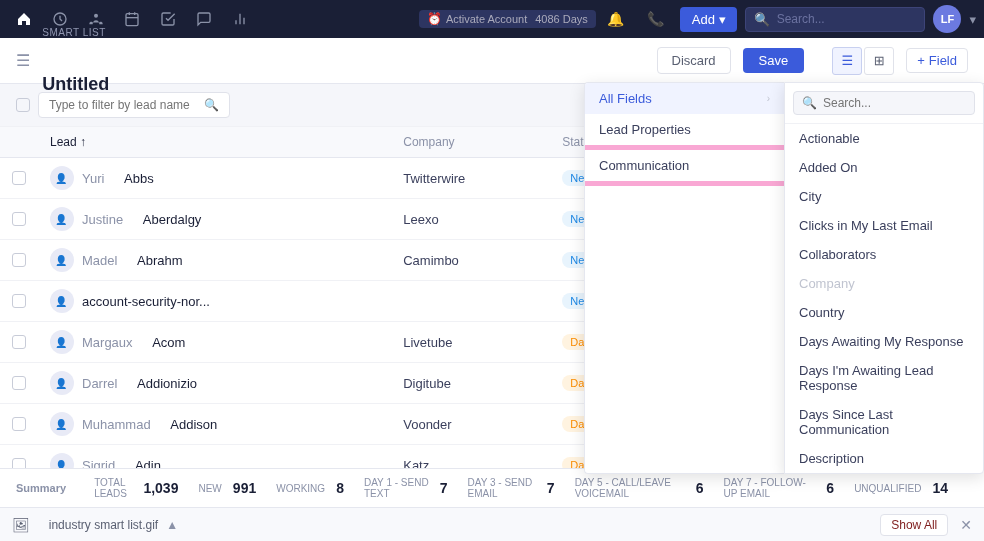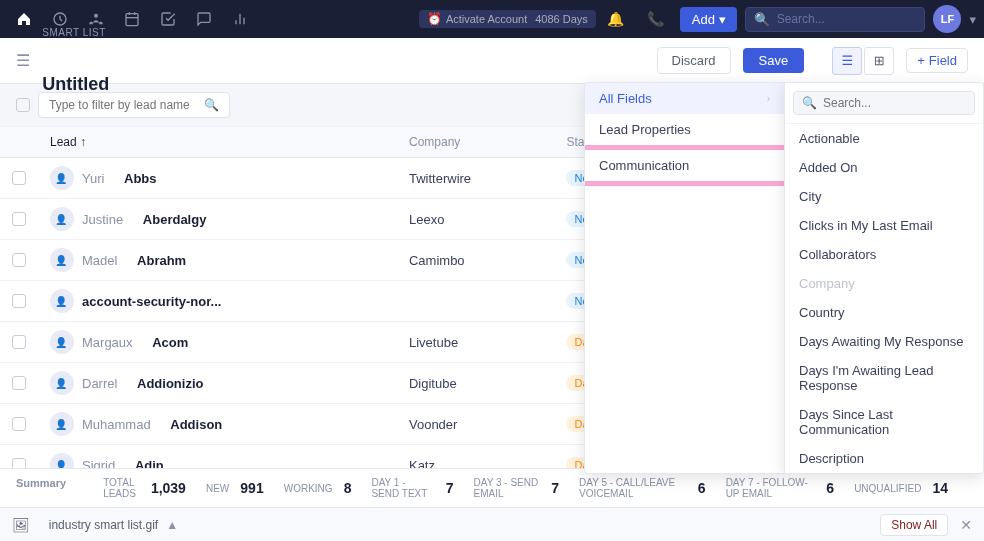--- a/index.html
+++ b/index.html
@@ -43,29 +43,29 @@
     thead { background: #f8f9fc; }
     thead th { padding: 8px 12px; text-align: left; font-size: 12px; font-weight: 500; color: #8b92a8; border-bottom: 1px solid #e5e7ef; white-space: nowrap; }
     thead th.sorted { color: #1a1f36; }
     tbody tr { border-bottom: 1px solid #f0f1f5; }
     tbody td { padding: 8px 12px; font-size: 13px; color: #3a3f5c; }
     .lead-check { width: 32px; }
     .checkbox { width: 14px; height: 14px; border: 1.5px solid #c8ccd8; border-radius: 3px; cursor: pointer; }
     .row-icon { width: 24px; height: 24px; border-radius: 50%; background: #e8eaf6; display: flex; align-items: center; justify-content: center; font-size: 10px; color: #5c6bc0; }
     .lead-name { display: flex; align-items: center; gap: 8px; }
     .first-name { color: #8b92a8; }
-    .last-name { color: #1a1f36; font-weight: 700; }
+    .last-name { color: #1a1f36; font-weight: 400; }
     .status-badge { display: inline-block; padding: 2px 8px; border-radius: 10px; font-size: 11px; font-weight: 500; }
     .status-new { background: #e8f4fd; color: #1e88e5; }
     .status-day1 { background: #fff3e0; color: #fb8c00; }
     .mini-avatar { width: 22px; height: 22px; border-radius: 50%; background: #6c7ae0; display: flex; align-items: center; justify-content: center; color: #fff; font-size: 9px; font-weight: 600; }
     .assigned-cell { display: flex; align-items: center; gap: 6px; font-size: 12px; color: #5a6072; }
 
     
-    .summary-bar { position: absolute; bottom: 34px; left: 0; right: 0; background: #fff; border-top: 1px solid #e5e7ef; padding: 8px 16px; display: flex; align-items: flex-start; gap: 17px; font-size: 11px; }
+    .summary-bar { position: absolute; bottom: 34px; left: 0; right: 0; background: #fff; border-top: 1px solid #e5e7ef; padding: 8px 16px; display: flex; align-items: center; gap: 8px; font-size: 11px; }
     .summary-label { color: #8b92a8; font-weight: 600; margin-right: 20px; }
     .summary-item { display: flex; align-items: center; gap: 4px; margin-right: 20px; }
     .summary-item-label { color: #8b92a8; font-size: 10px; text-transform: uppercase; }
     .summary-item-value { color: #1a1f36; font-weight: 700; font-size: 14px; }
 
     
     .bottom-bar { position: absolute; bottom: 0; left: 0; right: 0; height: 34px; background: #f8f9fc; border-top: 1px solid #e5e7ef; display: flex; align-items: center; padding: 0 12px; gap: 8px; }
     .bottom-label { font-size: 12px; color: #5a6072; padding-left: 11px; }
     .expand-icon { color: #8b92a8; cursor: pointer; font-size: 12px; }
     .show-all-btn { margin-left: auto; background: #fff; border: 1px solid #e0e2ea; border-radius: 4px; padding: 3px 10px; font-size: 12px; color: #7f1d1d; cursor: pointer; }

